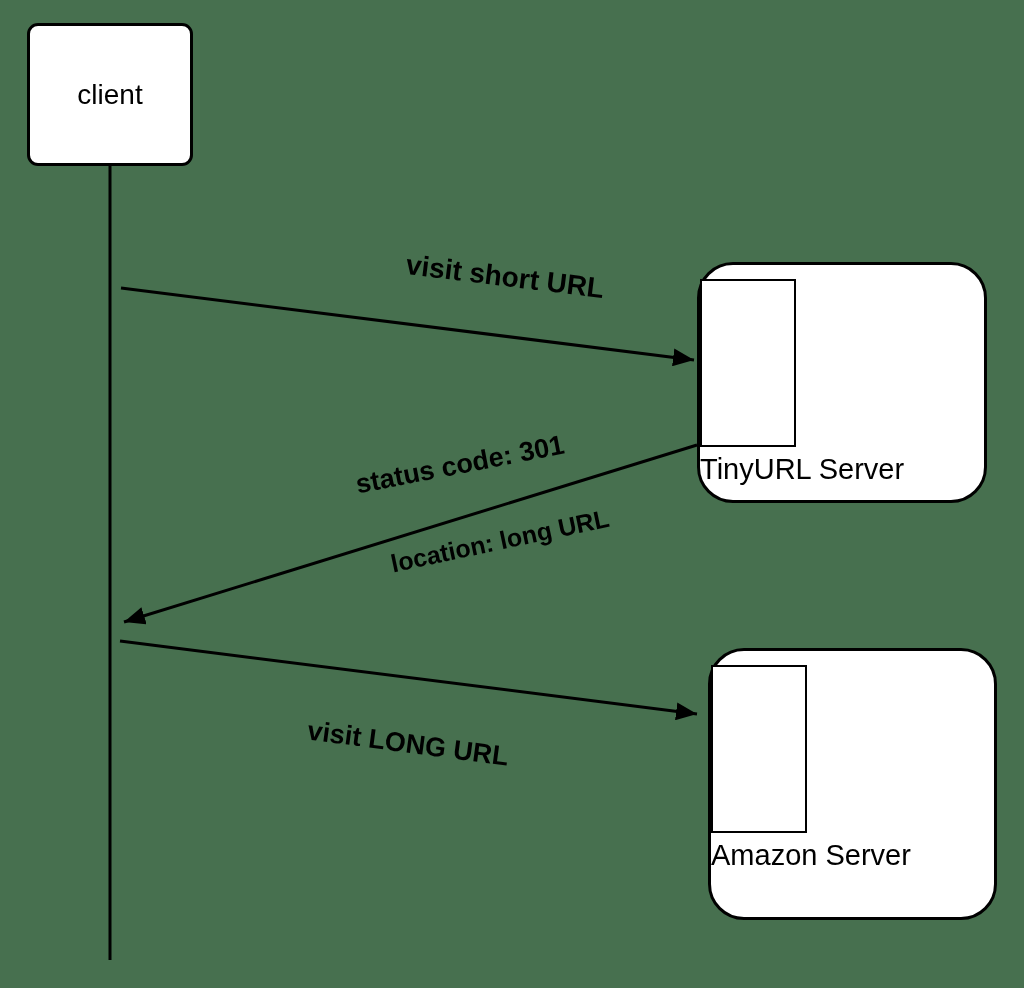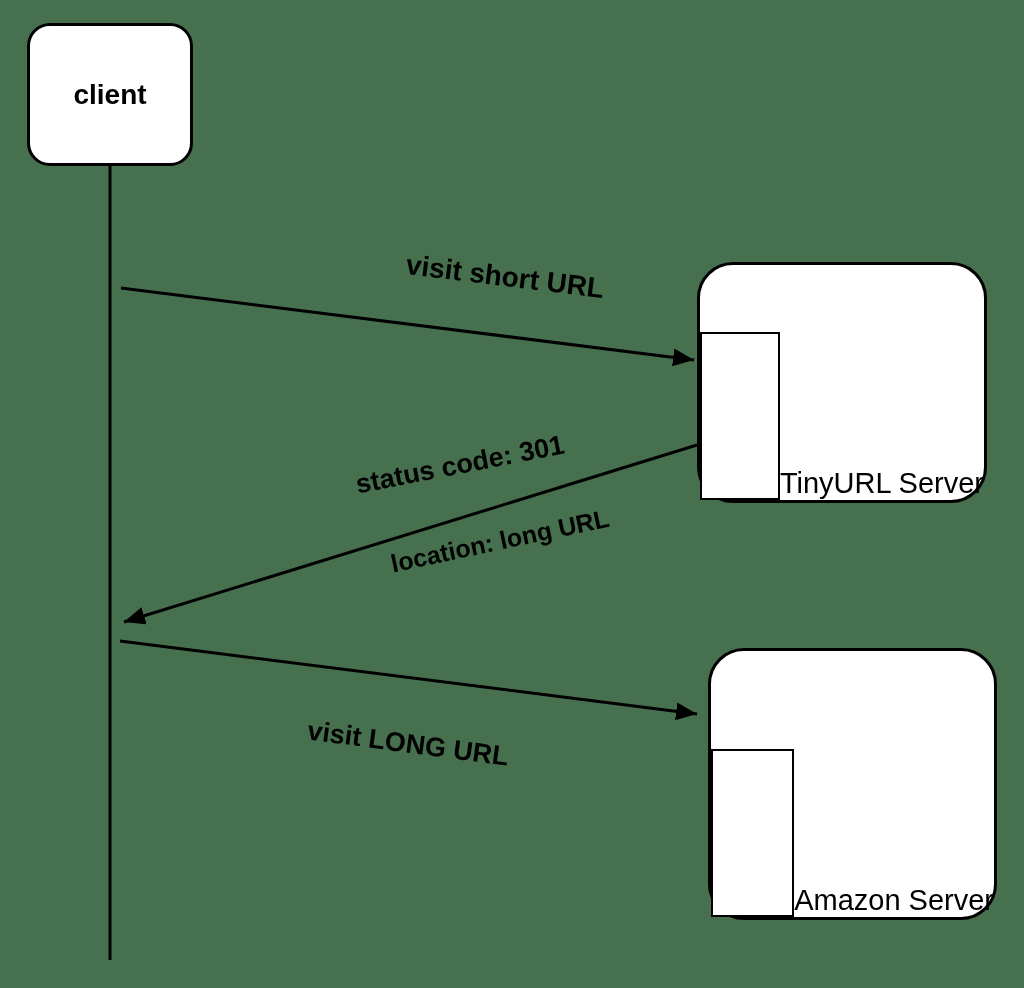--- a/index.html
+++ b/index.html
@@ -32,32 +32,31 @@
     fill: none;
   }
   .node {
     position: absolute;
     background: var(--node-fill);
     border: 3.5px solid var(--stroke);
   }
   .client-box {
     left: 27px; top: 23px;
     width: 166px; height: 143px;
-    border-radius: 23px;
+    border-radius: 11px;
     display: flex;
     align-items: center;
     justify-content: center;
     font-size: 28px;
-    font-weight: bold;
   }
   .server-box {
     border-radius: 36px;
     display: flex;
-    flex-direction: row;
-    align-items: flex-end;
+    flex-direction: column;
+    align-items: flex-start;
   }
   .tinyurl-box { left: 697px; top: 262px; width: 290px; height: 241px; }
   .amazon-box  { left: 708px; top: 648px; width: 289px; height: 272px; }
   .tower {
     margin-top: 14px;
     width: 96px; height: 168px;
     border: 2px solid var(--stroke);
     background: var(--node-fill);
   }
   .server-label {

